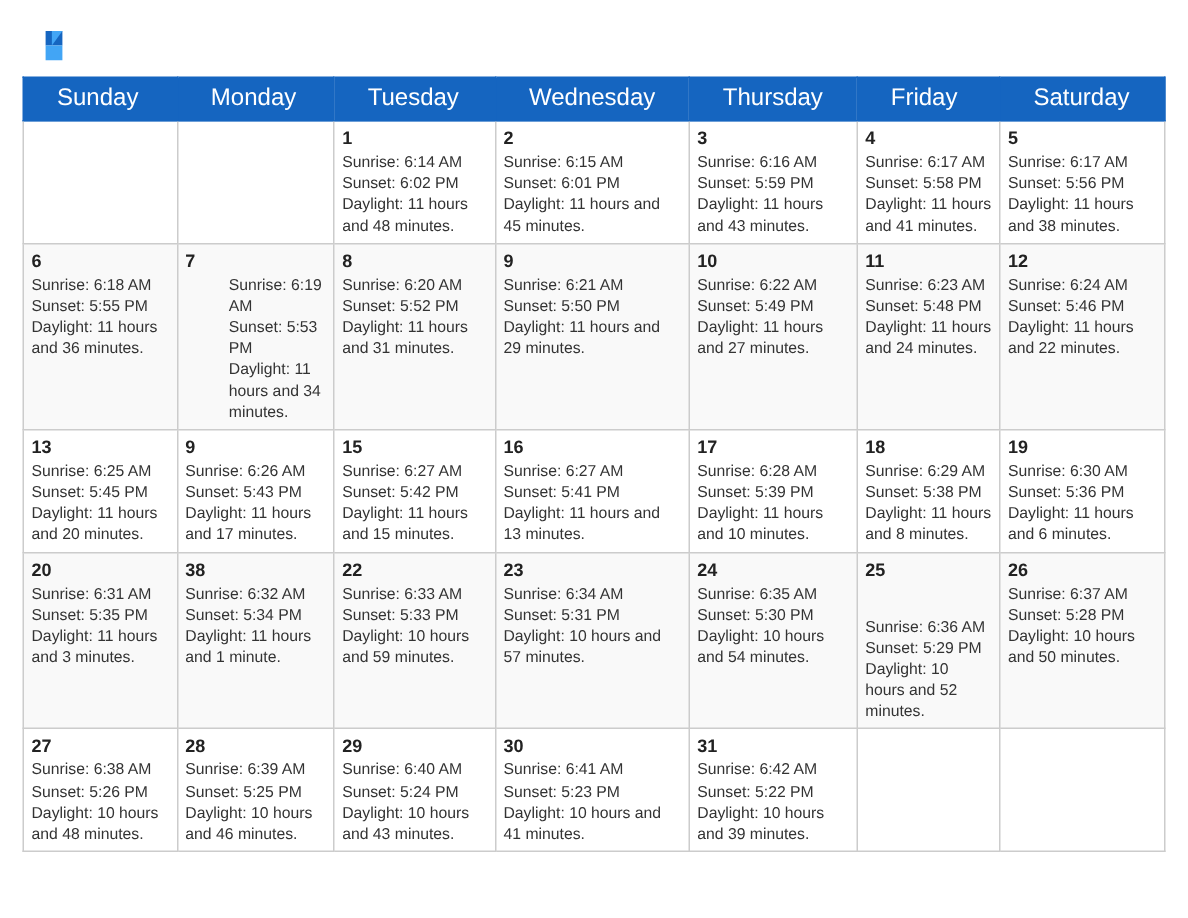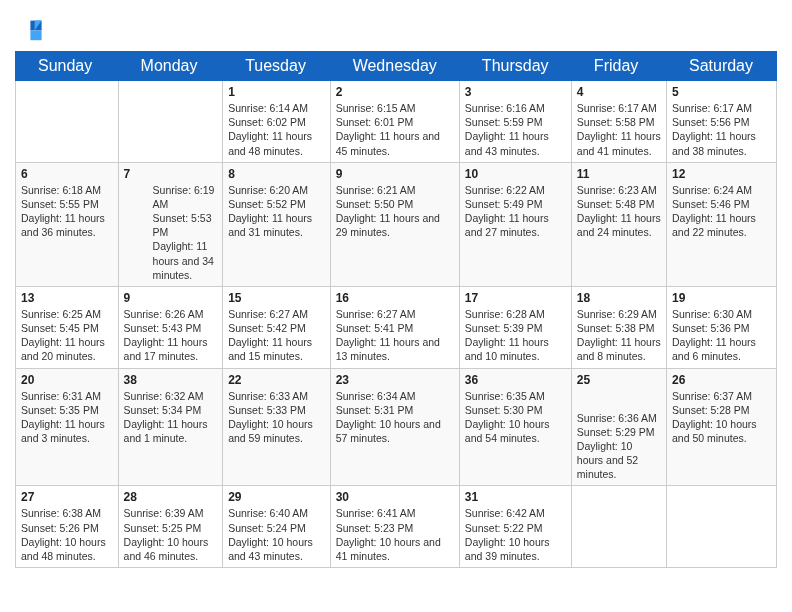--- a/index.html
+++ b/index.html
@@ -279,21 +279,21 @@
 Sunset: 5:33 PM
 Daylight: 10 hours and 59 minutes.</div>
           </td>
           <td>
             <div class="day-num">23</div>
             <div class="day-info" style="white-space: pre-line;">Sunrise: 6:34 AM
 Sunset: 5:31 PM
 Daylight: 10 hours and 57 minutes.</div>
           </td>
           <td>
-            <div class="day-num">36</div>
+            <div class="day-num">24</div>
             <div class="day-info" style="white-space: pre-line;">Sunrise: 6:35 AM
 Sunset: 5:30 PM
 Daylight: 10 hours and 54 minutes.</div>
           </td>
           <td>
             <div class="day-num">25</div>
             <div class="day-info" style="white-space: pre-line; margin-top: 24px;">Sunrise: 6:36 AM
 Sunset: 5:29 PM
 Daylight: 10 hours and 52 minutes.</div>
           </td>

